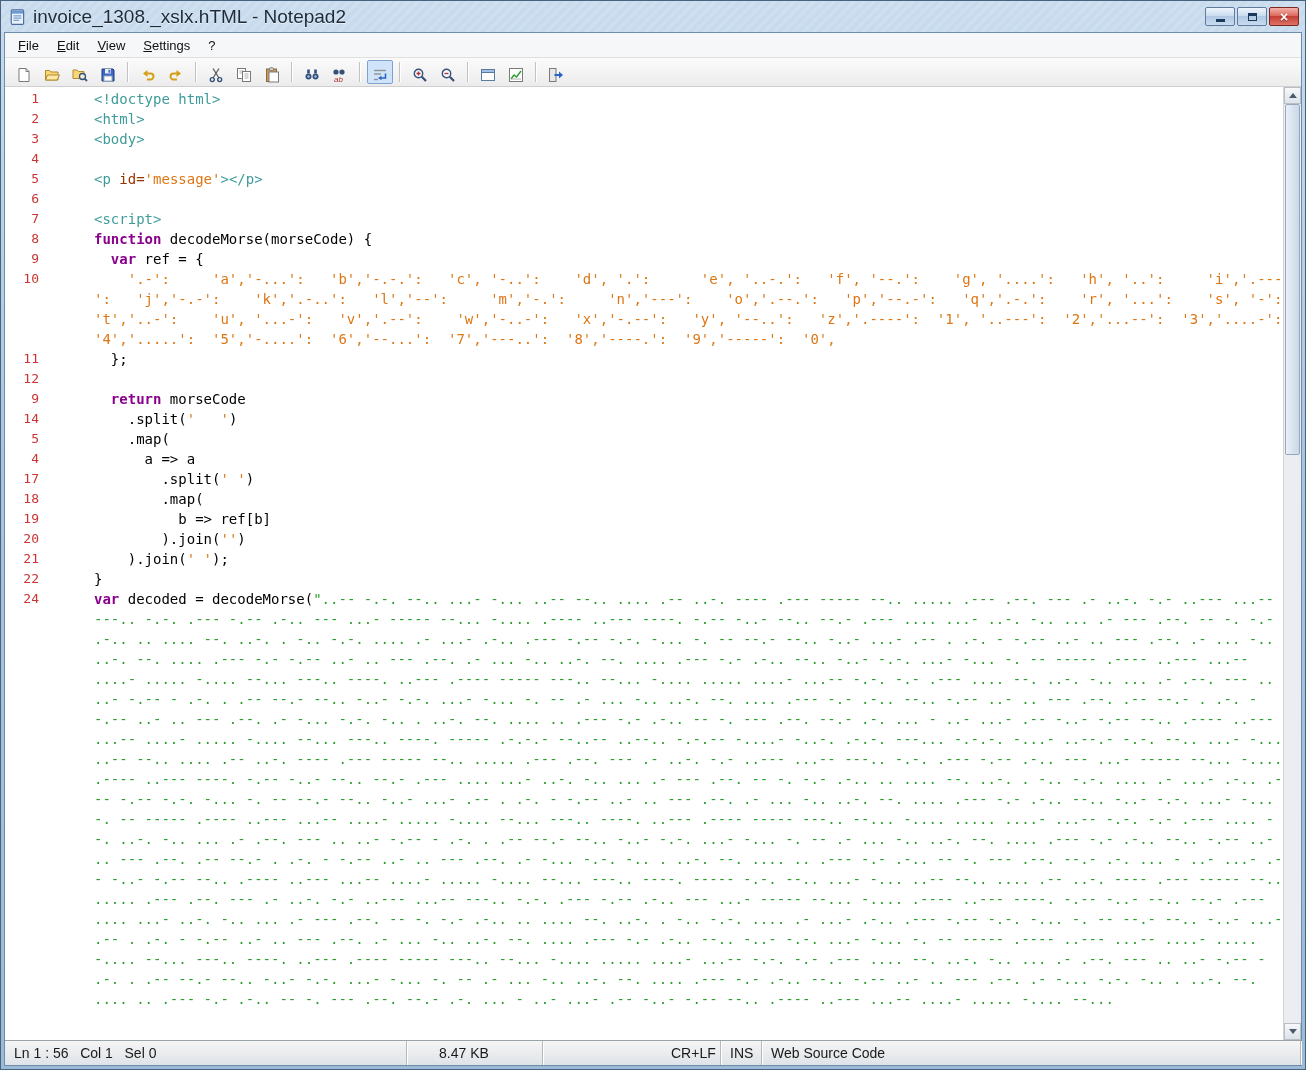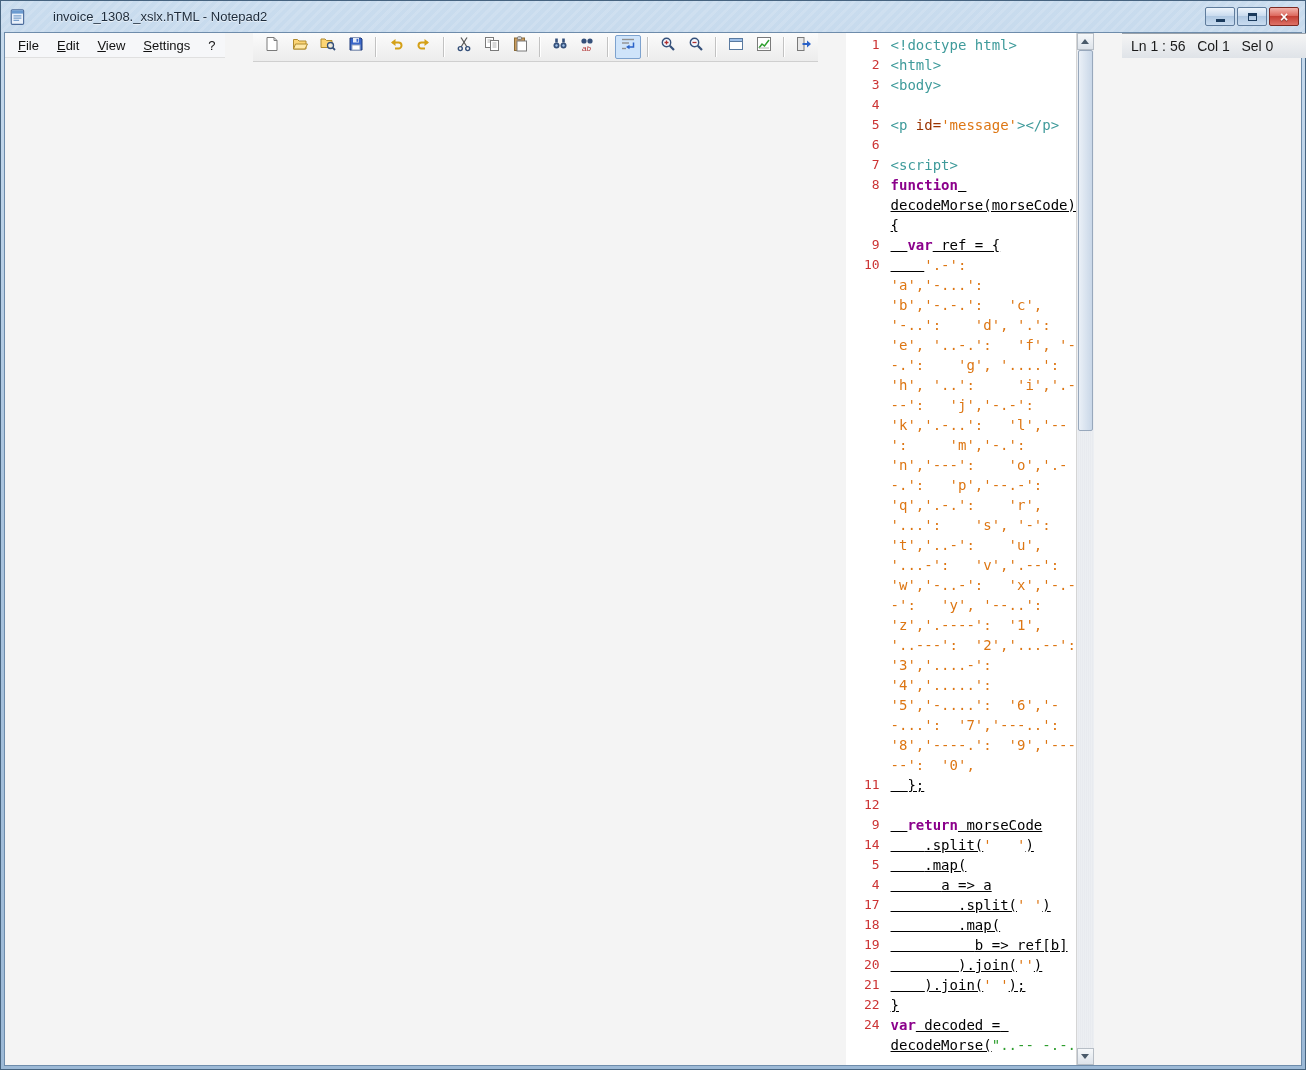--- a/index.html
+++ b/index.html
@@ -4,59 +4,59 @@
 <style>
   html,body{margin:0;padding:0;width:1306px;height:1070px;overflow:hidden;
     font-family:"Liberation Sans",sans-serif;background:#8fa9c4;}
   .window{position:absolute;inset:0;border:1px solid #46637f;
     background:linear-gradient(180deg,#c9dcee,#aac4de 45%,#9cb9d6);
     display:flex;flex-direction:column;box-sizing:border-box;}
   
   .titlebar{height:31px;display:flex;align-items:center;padding:0 6px 0 8px;
     background:repeating-linear-gradient(135deg,rgba(255,255,255,.12) 0 3px,rgba(0,0,0,0) 3px 7px);}
   .app-icon{width:18px;height:18px;margin-right:6px;flex:none;}
-  .title-text{font-size:13px;color:#1c2a3a;white-space:nowrap;text-shadow:0 1px 0 rgba(255,255,255,.6);margin-left:20px;}
+  .title-text{font-size:19px;color:#1c2a3a;white-space:nowrap;text-shadow:0 1px 0 rgba(255,255,255,.6);}
   .win-controls{margin-left:auto;display:flex;gap:2px;align-items:flex-start;}
   .winbtn{width:30px;height:19px;border:1px solid #5f7c9c;border-radius:2px;padding:0;cursor:pointer;
     background:linear-gradient(#eef5fc,#cadcef 45%,#aec7e1 46%,#c9dcf0);
     display:flex;align-items:center;justify-content:center;}
   .winbtn.close{background:linear-gradient(#f3b3ab,#dd6a5f 45%,#c23b30 46%,#de7267);border-color:#7d2921;}
   .glyph-min{width:9px;height:3px;background:#1a3a5c;margin-top:8px;}
   .glyph-max{width:9px;height:8px;border:1px solid #1a3a5c;border-top-width:3px;box-sizing:border-box;}
   .glyph-close{color:#fff;font-weight:bold;font-size:14px;line-height:14px;text-shadow:0 1px 1px rgba(0,0,0,.4);}
   
-  .client{flex:1;margin:0 3px 3px 3px;border:1px solid #6e8cab;display:flex;flex-direction:row;
-    background:#f4f4f4;min-height:0;gap:28px;}
+  .client{flex:1;margin:0 3px 3px 3px;border:1px solid #6e8cab;display:flex;flex-direction:column;
+    background:#f4f4f4;min-height:0;}
   
   .menubar{height:24px;background:#f6f7f9;border-bottom:1px solid #e0e0e0;
     display:flex;align-items:center;padding-left:4px;font-size:13px;color:#111;}
   .menu-item{padding:3px 9px;cursor:default;}
   .menu-item .mn{text-decoration:underline;}
   
   .toolbar{height:28px;background:linear-gradient(#fbfbfb,#ececec);border-bottom:1px solid #cfcfcf;
     display:flex;align-items:center;padding-left:5px;}
   .tb-btn{width:26px;height:24px;border:1px solid transparent;background:transparent;border-radius:2px;
-    display:flex;align-items:flex-start;justify-content:center;padding:0;margin:5px 1px;cursor:pointer;font-style:italic;}
+    display:flex;align-items:flex-end;justify-content:center;padding:0;margin:5px 1px;cursor:pointer;font-style:italic;}
   .tb-btn.pressed{background:var(--c-toolbar-pressed-bg,#cfe4fa);border-color:#7da2ce;}
   .tb-btn .icon{width:16px;height:16px;display:block;}
   .tb-sep{width:1px;height:20px;background:#c2c2c2;border-right:1px solid #fff;margin:0 5px;}
   
   .editor-wrap{flex:1;display:flex;min-height:0;background:#fff;}
   .editor{flex:1;overflow:hidden;padding-top:2px;
     font-family:"DejaVu Sans Mono",monospace;font-size:14px;line-height:20px;color:#000;}
   .code-row{display:flex;align-items:flex-start;}
   .gutter{flex:0 0 34px;text-align:right;padding-right:9px;color:var(--c-line-number,#cc3333);
     font-size:13px;line-height:20px;user-select:none;}
-  .code-text{flex:1;min-height:20px;white-space:pre-wrap;word-wrap:break-word;padding-left:2px;}
+  .code-text{flex:1;min-height:20px;white-space:pre-wrap;word-wrap:break-word;padding-left:2px;margin-left:44px;}
   .tok-tag{color:var(--c-tag,#3f9b9b);}
   .tok-attr{color:var(--c-attribute,#993300);}
   .tok-str{color:var(--c-string,#dd7613);}
   .tok-kw{color:var(--c-keyword,#8b008b);font-weight:bold;}
   .tok-grn{color:var(--c-string-green,#2e9e2e);}
-  .tok-pln{color:#000;text-decoration:underline;}
+  .tok-pln{color:#000;}
   
   .scrollbar{flex:0 0 17px;display:flex;flex-direction:column;background:#eef0f3;border-left:1px solid #d5d5d5;}
   .sb-btn{height:17px;background:linear-gradient(#f6f8fa,#dde3ea);border:1px solid #b7bec6;
     display:flex;align-items:center;justify-content:center;box-sizing:border-box;cursor:pointer;}
   .arr-up{width:0;height:0;border-left:4px solid transparent;border-right:4px solid transparent;border-bottom:5px solid #4a5a6a;}
   .arr-down{width:0;height:0;border-left:4px solid transparent;border-right:4px solid transparent;border-top:5px solid #4a5a6a;}
   .sb-track{flex:1;position:relative;background:repeating-linear-gradient(90deg,#eef0f3,#e6e9ee 2px);}
   .sb-thumb{position:absolute;left:1px;right:1px;top:0;height:38%;border:1px solid #98a8bc;border-radius:2px;
     background:linear-gradient(90deg,#eaf0f7,#c9d7e8);cursor:grab;}
   

